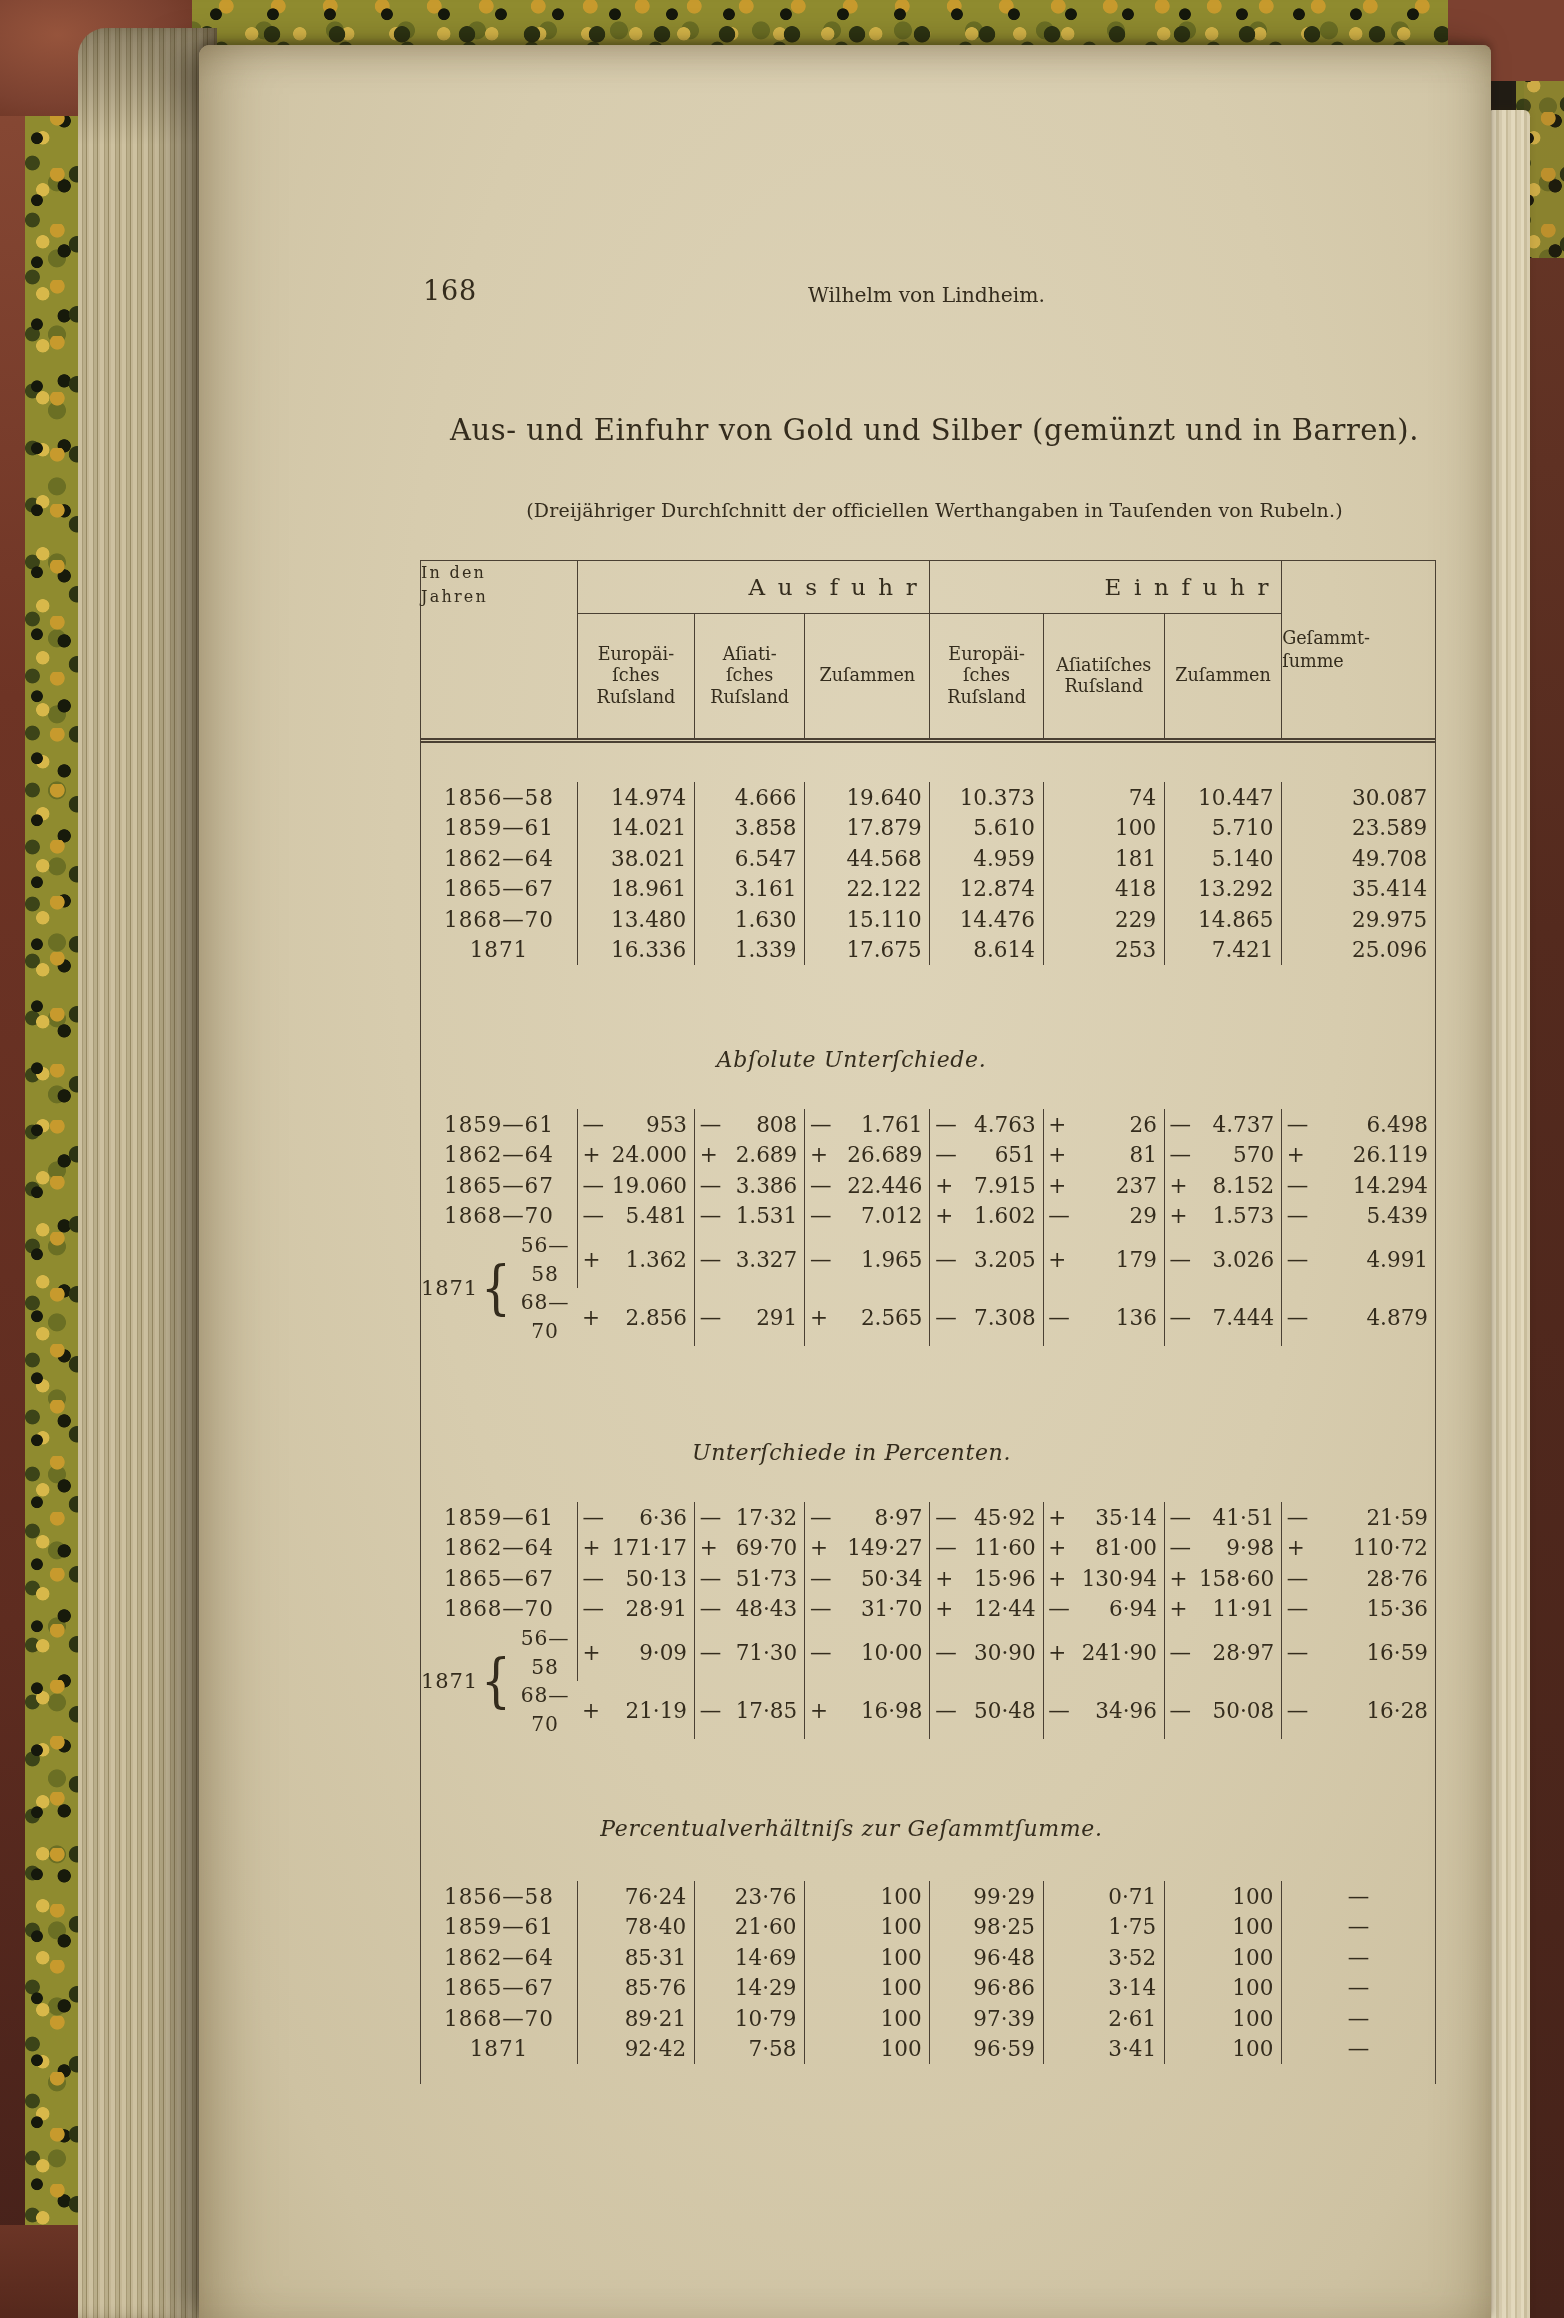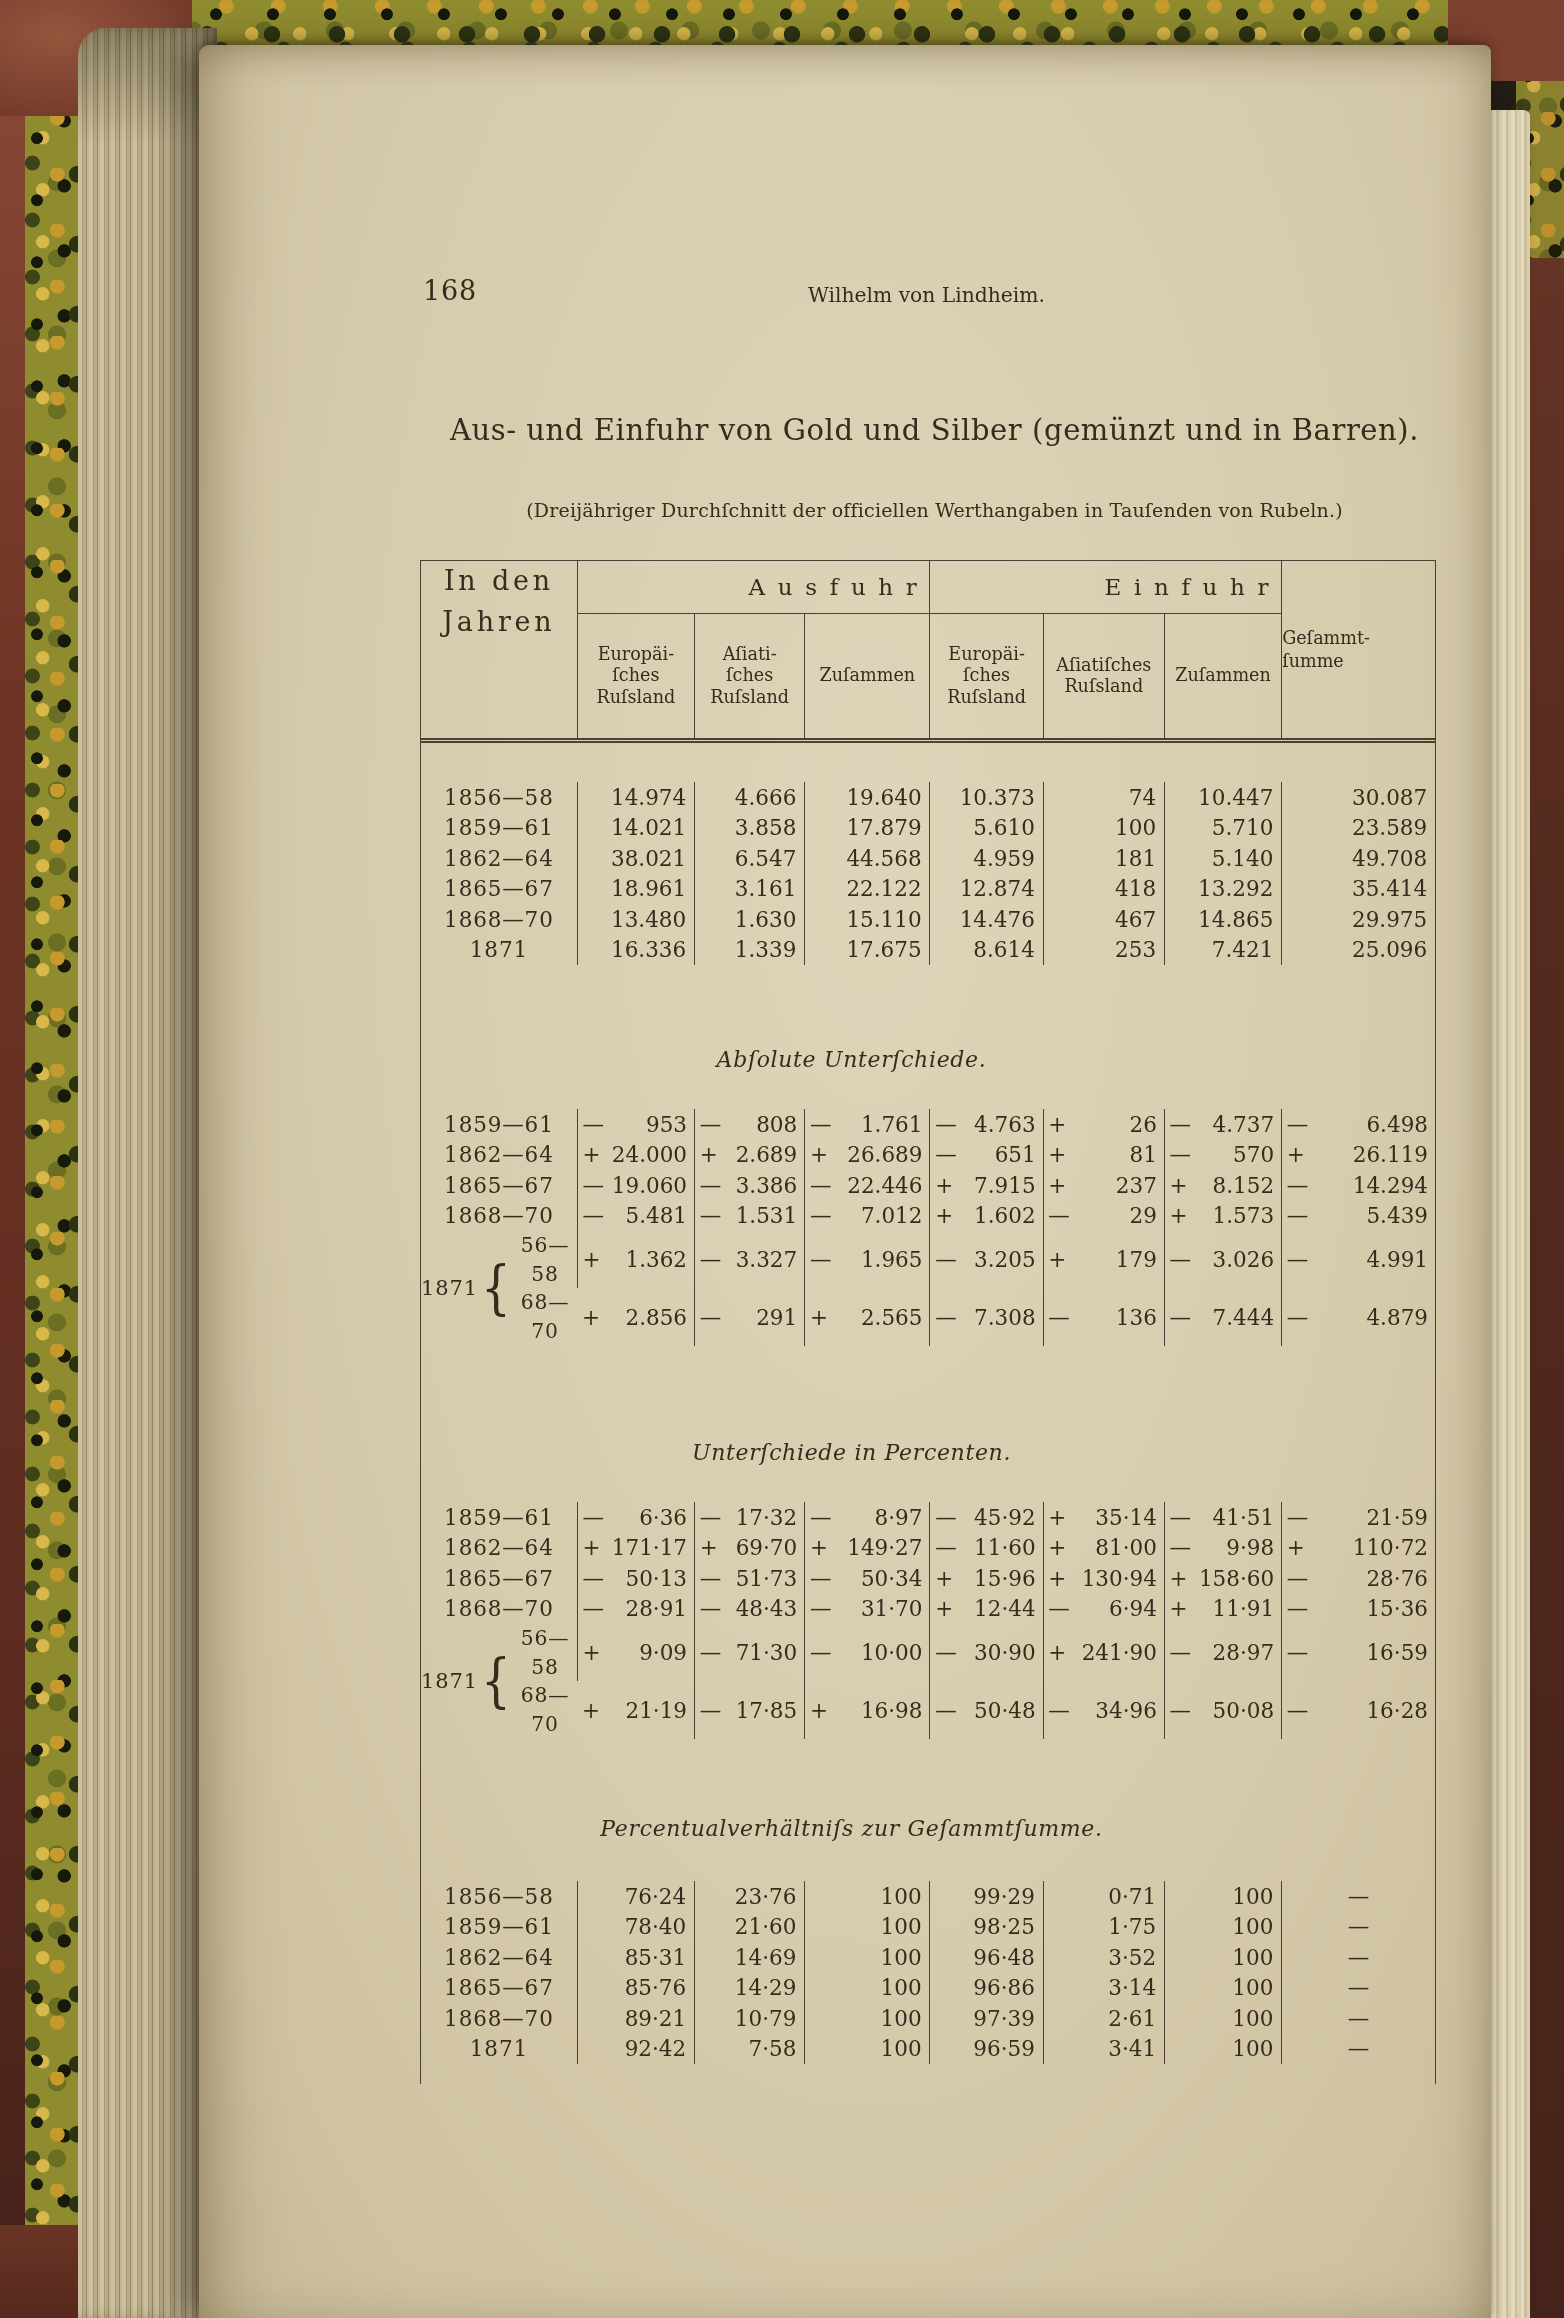--- a/index.html
+++ b/index.html
@@ -65,22 +65,22 @@
   .doc-title{position:absolute;left:219px;top:368px;width:1033px;text-align:center;font-size:29px;letter-spacing:.02em;}
   .doc-subtitle{position:absolute;left:219px;top:454px;width:1033px;text-align:center;font-size:19px;letter-spacing:.01em;}
   .table-frame{position:absolute;left:221px;top:515px;width:1016px;box-sizing:border-box;
     border:1.6px solid var(--line);border-bottom:none;padding-bottom:20.3px;}
   .header-wrap{border-bottom:5.5px double var(--line);}
   table{border-collapse:collapse;table-layout:fixed;width:100%;}
   .header-table td{border-left:1.6px solid var(--line);padding:0;}
   .header-table tr:first-child td:first-child{border-left:none;}
   .group-head{height:52px;text-align:right;font-size:23px;letter-spacing:.55em;text-indent:.55em;
     border-bottom:1.6px solid var(--line);vertical-align:middle;}
-  .year-head{font-size:27px;letter-spacing:.14em;line-height:1.5;padding:17px 0 0 23.5px;
-    vertical-align:top;white-space:pre-line;text-align:center;}
+  .year-head{font-size:16px;letter-spacing:.14em;line-height:1.5;padding:17px 0 0 23.5px;
+    vertical-align:top;white-space:pre-line;}
   .total-head{font-size:17.6px;line-height:1.3;padding-left:11px;vertical-align:middle;
     white-space:pre-line;text-align:left;}
   .sub-head{height:124px;font-size:17.6px;line-height:1.2;text-align:center;
     vertical-align:middle;white-space:pre-line;}
   .data-table td{height:30.5px;border-left:1.6px solid var(--line);font-size:21.5px;
     vertical-align:middle;padding:0;}
   .data-table td:first-child{border-left:none;}
   .data-table .year{text-align:center;letter-spacing:.04em;}
   .cellnum{text-align:right;padding-right:7.8px;}
   .cellflex{display:flex;justify-content:space-between;align-items:center;padding:0 7px 0 4.7px;}
@@ -273,21 +273,21 @@
               <td class="val">
                 <div class="cellnum">1.630</div>
               </td>
               <td class="val">
                 <div class="cellnum">15.110</div>
               </td>
               <td class="val">
                 <div class="cellnum">14.476</div>
               </td>
               <td class="val">
-                <div class="cellnum">467</div>
+                <div class="cellnum">229</div>
               </td>
               <td class="val">
                 <div class="cellnum">14.865</div>
               </td>
               <td class="val">
                 <div class="cellnum">29.975</div>
               </td>
             </tr>
             <tr>
               <td class="year">1871</td>

